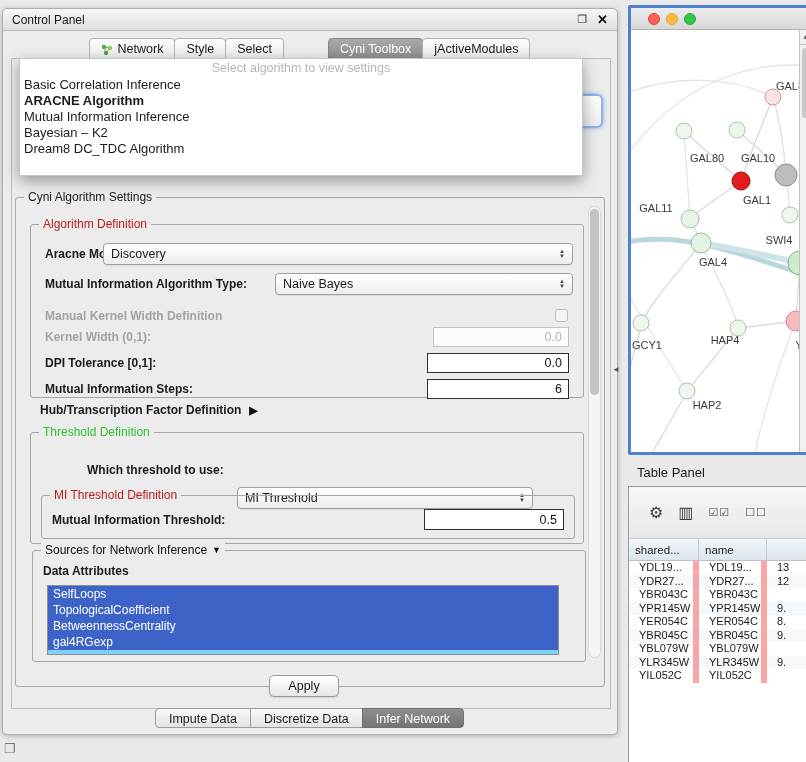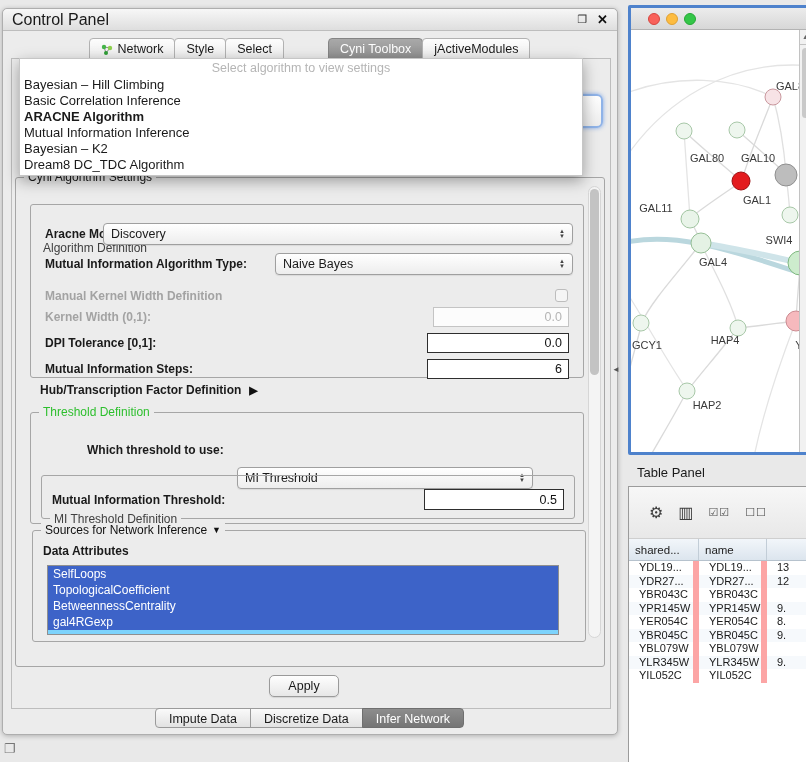--- a/index.html
+++ b/index.html
@@ -1,21 +1,21 @@
 <!DOCTYPE html>
 <html><head>
 <meta charset="utf-8">
 <style>
   html,body{margin:0;padding:0;}
   body{width:806px;height:762px;background:#e9e9e9;font-family:"Liberation Sans",sans-serif;font-size:12px;color:#1a1a1a;position:relative;overflow:hidden;}
 
   
   #cp{position:absolute;left:2px;top:8px;width:616px;height:727px;background:#ececec;border:1px solid #aeaeae;border-radius:5px;box-shadow:0 1px 5px rgba(0,0,0,.25);box-sizing:border-box;}
   #cp-titlebar{position:absolute;left:0;top:0;right:0;height:22px;display:flex;align-items:center;padding:0 9px;background:linear-gradient(#f7f7f7,#dedede);border-bottom:1px solid #bdbdbd;border-radius:5px 5px 0 0;box-sizing:border-box;}
-  #cp-title{font-size:16px;}
+  #cp-title{font-size:12px;}
   #cp-titlebar .spacer{margin-left:auto;}
   .tb-btn{margin-left:10px;font-size:11px;color:#333;}
   .tb-btn.close{font-weight:bold;font-size:13px;color:#111;}
 
   #top-tabs{position:absolute;top:29px;left:0;right:0;display:flex;justify-content:center;z-index:3;}
   .tab{height:20px;line-height:20px;padding:0 11px;background:linear-gradient(#fdfdfd,#ebebeb);border:1px solid #b2b2b2;margin-left:-1px;font-size:12.5px;border-radius:4px 4px 0 0;display:flex;align-items:center;gap:5px;}
   .tab.active{background:linear-gradient(#a9a9a9,#8e8e8e);color:#fff;border-color:#858585;margin-left:44px;}
   .tabicon{display:inline-flex;}
 
   #content{position:absolute;left:8px;top:49px;width:600px;height:651px;border:1px solid #bdbdbd;background:#ececec;box-sizing:border-box;}
@@ -23,23 +23,23 @@
 
   
   #popup{position:absolute;left:16px;top:49px;width:562px;height:116px;background:#fff;border:1px solid #c6c6c6;box-shadow:0 5px 14px rgba(0,0,0,.35);z-index:30;}
   #popup-placeholder{height:18px;line-height:18px;text-align:center;color:#b5b5b5;font-size:12.5px;}
   .opt{height:16px;line-height:16px;padding-left:4px;font-size:13px;white-space:nowrap;}
   .opt.sel{font-weight:bold;}
 
   
   .group{position:absolute;border:1px solid #a6a6a6;border-radius:3px;box-sizing:border-box;}
   .gtitle{position:absolute;top:-8px;left:8px;background:#ececec;padding:0 4px;font-size:12px;white-space:nowrap;display:flex;align-items:center;gap:5px;}
-  .gtitle.blue{color:#404040;margin-top:44px;}
+  .gtitle.blue{color:#b91c1c;}
   .gtitle.green{color:#2dbf2d;}
-  #settings{left:12px;top:168px;width:590px;height:490px;}
+  #settings{left:12px;top:188px;width:590px;height:490px;}
 
   .lbl{position:absolute;font-weight:bold;font-size:12px;line-height:22px;white-space:nowrap;}
   .lbl.gray{color:#a3a3a3;}
   .combo{position:absolute;display:flex;align-items:center;padding:0 7px;border:1px solid #9f9f9f;border-radius:4px;background:linear-gradient(#ffffff,#ededed);font-size:12.5px;box-sizing:border-box;box-shadow:0 1px 1px rgba(0,0,0,.08);}
   .combo .arrows{margin-left:auto;font-size:6px;line-height:5px;color:#444;white-space:pre;text-align:center;}
   .field{position:absolute;box-sizing:border-box;border:1px solid #2e2e2e;background:#fff;text-align:right;font-size:12.5px;padding:0 6px;font-family:inherit;color:#111;}
   .field.disabled{border-color:#c4c4c4;color:#b5b5b5;background:#fcfcfc;}
   .checkbox{position:absolute;width:13px;height:13px;border:1.5px solid #bdbdbd;border-radius:3px;background:#f5f5f5;box-sizing:border-box;}
 
   #algo-group{left:14px;top:26px;width:554px;height:174px;}
@@ -142,21 +142,20 @@
         <span>jActiveModules</span>
       </div>
     </div>
 
   <div id="content"></div>
   <div id="combo-frag"></div>
 
   <div id="popup">
     <div id="popup-placeholder">Select algorithm to view settings</div>
     <div id="popup-options">
-        <div class="opt">Bayesian – Hill Climbing</div>
         <div class="opt">Basic Correlation Inference</div>
         <div class="opt sel">ARACNE Algorithm</div>
         <div class="opt">Mutual Information Inference</div>
         <div class="opt">Bayesian – K2</div>
         <div class="opt">Dream8 DC_TDC Algorithm</div>
       </div>
   </div>
 
   <div id="settings" class="group">
     <span class="gtitle">Cyni Algorithm Settings</span>

